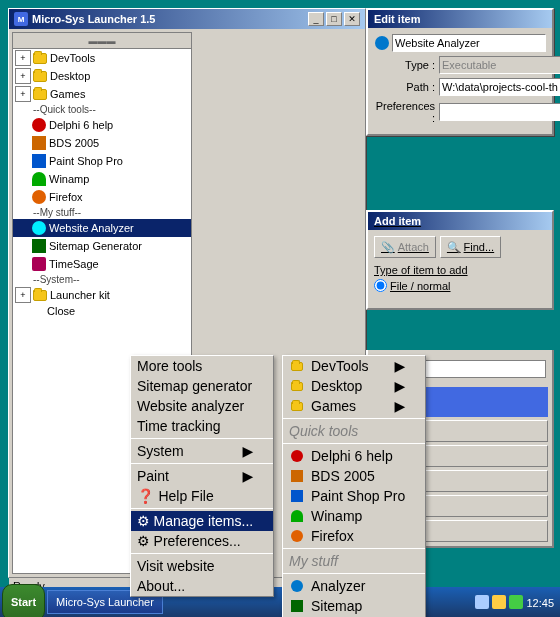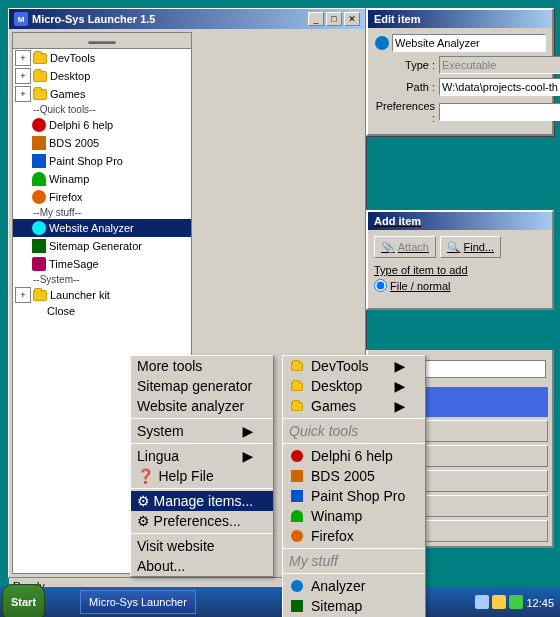--- a/index.html
+++ b/index.html
@@ -360,21 +360,20 @@
     .taskbar-item {
       background: linear-gradient(to bottom, #2a5fb4, #1a3a8a);
       color: white;
       border: 1px solid #4a7fd4;
       padding: 2px 8px;
       font-size: 11px;
       height: 24px;
       cursor: pointer;
       display: flex;
       align-items: center;
-      margin-left: 33px;
     }
     .taskbar-icons {
       display: flex;
       gap: 3px;
       align-items: flex-end;
       margin-left: auto;
       padding: 0 4px;
     }
     .tray-icon {
       width: 14px;
@@ -620,28 +619,31 @@
 <div class="context-menu submenu-1">
   <div class="menu-item">
     <span>More tools</span>
   </div>
   <div class="menu-item">
     <span>Sitemap generator</span>
   </div>
   <div class="menu-item">
     <span>Website analyzer</span>
   </div>
+  <div class="menu-item">
+    <span>Time tracking</span>
+  </div>
   <div class="menu-separator"></div>
   <div class="menu-item">
     <span>System</span>
     <span class="menu-arrow">▶</span>
   </div>
   <div class="menu-separator"></div>
   <div class="menu-item">
-    <span>Lingua</span>
+    <span>Paint</span>
     <span class="menu-arrow">▶</span>
   </div>
   <div class="menu-item">
     <span style="color:#0055cc;">❓</span>
     <span>Help File</span>
   </div>
   <div class="menu-separator"></div>
   <div class="menu-item highlighted">
     <span>⚙</span>
     <span>Manage items...</span>

